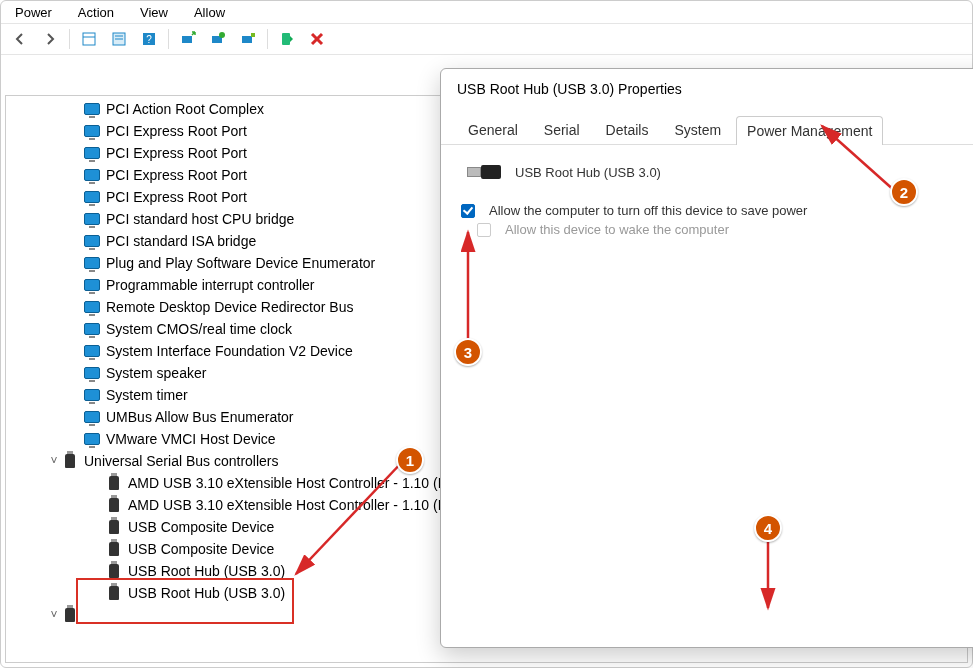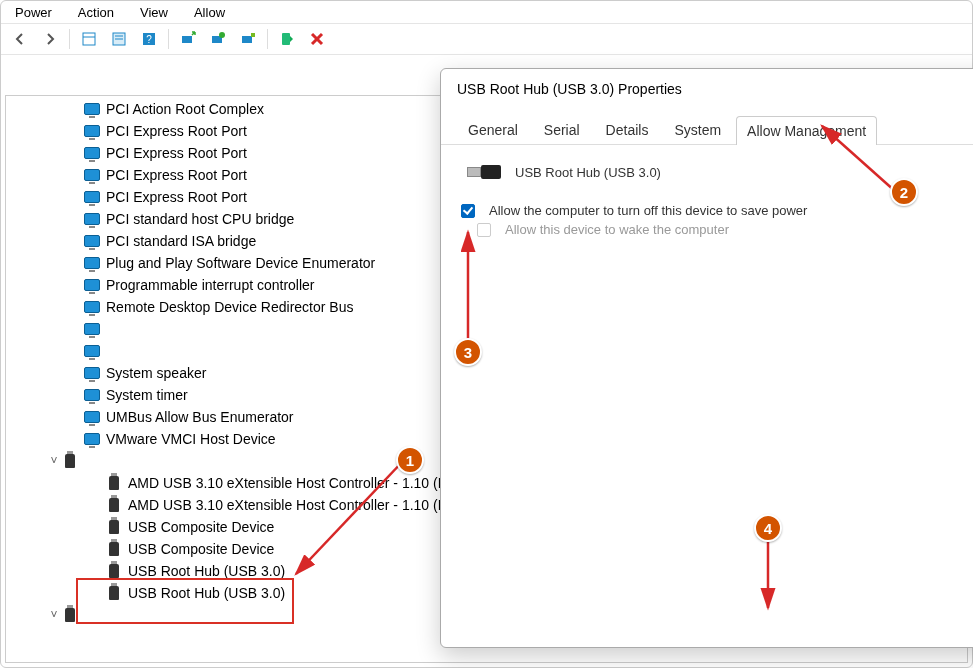--- a/index.html
+++ b/index.html
@@ -209,26 +209,28 @@
           <span class="dev-icon">
             <div class="mon-ic"></div>
           </span>
           <span>Remote Desktop Device Redirector Bus</span>
         </div>
         <div class="tree-row indent1">
           <span class="exp"></span>
           <span class="dev-icon">
             <div class="mon-ic"></div>
           </span>
-        </div>
-        <div class="tree-row indent1">
-          <span class="exp"></span>
-          <span class="dev-icon">
-            <div class="mon-ic"></div>
-          </span>
+          <span>System CMOS/real time clock</span>
+        </div>
+        <div class="tree-row indent1">
+          <span class="exp"></span>
+          <span class="dev-icon">
+            <div class="mon-ic"></div>
+          </span>
+          <span>System Interface Foundation V2 Device</span>
         </div>
         <div class="tree-row indent1">
           <span class="exp"></span>
           <span class="dev-icon">
             <div class="mon-ic"></div>
           </span>
           <span>System speaker</span>
         </div>
         <div class="tree-row indent1">
           <span class="exp"></span>
@@ -249,20 +251,21 @@
           <span class="dev-icon">
             <div class="mon-ic"></div>
           </span>
           <span>VMware VMCI Host Device</span>
         </div>
         <div class="tree-row category-row">
           <span class="exp">˅</span>
           <span class="dev-icon">
             <div class="usb-ic"></div>
           </span>
+          <span>Universal Serial Bus controllers</span>
         </div>
         <div class="tree-row indent2">
           <span class="exp"></span>
           <span class="dev-icon">
             <div class="usb-ic"></div>
           </span>
           <span>AMD USB 3.10 eXtensible Host Controller - 1.10 (Mic</span>
         </div>
         <div class="tree-row indent2">
           <span class="exp"></span>
@@ -318,21 +321,21 @@
           <line x1="2" y1="2" x2="12" y2="12" stroke="#222" stroke-width="1.5"></line>
           <line x1="12" y1="2" x2="2" y2="12" stroke="#222" stroke-width="1.5"></line>
         </svg>
     </div>
   </div>
   <div class="prop-tabs">
     <div class="prop-tab">General</div>
     <div class="prop-tab">Serial</div>
     <div class="prop-tab">Details</div>
     <div class="prop-tab">System</div>
-    <div class="prop-tab active">Allow Management</div>
+    <div class="prop-tab active">Power Management</div>
   </div>
   <div class="prop-body">
     <div class="dev-row">
       <div class="usb-plug">
           <div class="tip"></div>
           <div class="body"></div>
         </div>
       <span>USB Root Hub (USB 3.0)</span>
     </div>
     <div class="chk-row">

